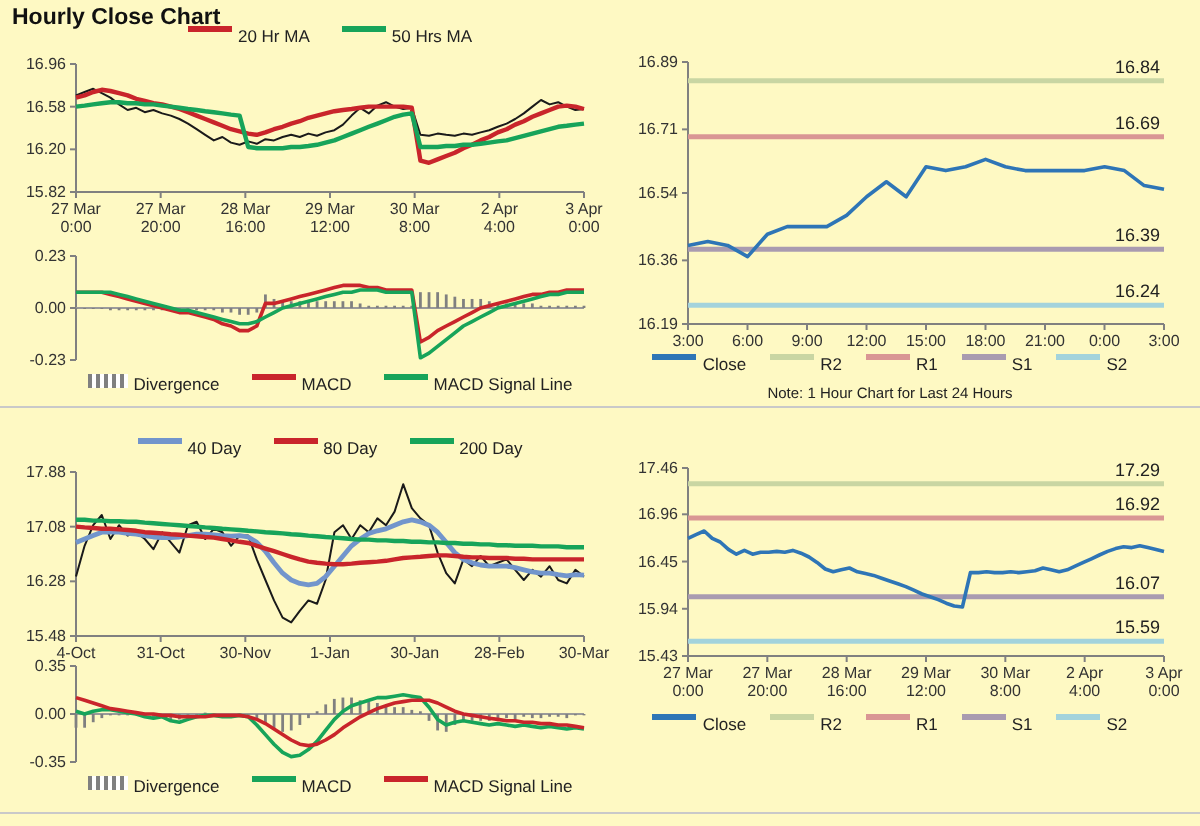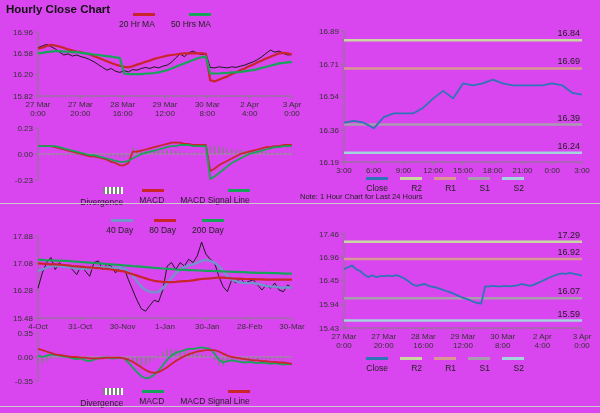--- a/index.html
+++ b/index.html
@@ -1,22 +1,22 @@
 <!DOCTYPE html>
 <html><head>
 <meta charset="utf-8">
 <style>
   html,body{margin:0;padding:0;background:#fff;font-family:"Liberation Sans",sans-serif;}
-  .canvas{position:relative;width:600px;height:413px;background:#d946ef;overflow:hidden;}
+  .canvas{position:relative;width:600px;height:413px;background:#fef9c3;overflow:hidden;}
   .title{position:absolute;font-weight:bold;font-size:11.5px;color:#111;white-space:nowrap;}
   .legend{position:absolute;display:flex;justify-content:center;align-items:center;gap:16px;font-size:8.5px;color:#222;white-space:nowrap;}
-  .li{display:flex;align-items:flex-end;gap:3px;flex-direction:column;}
+  .li{display:flex;align-items:flex-start;gap:3px;}
   .sw{display:inline-block;width:22px;height:3px;}
   .sw.striped{height:7px;width:20px;}
-  .note{position:absolute;font-size:7.5px;color:#222;text-align:left;white-space:nowrap;}
+  .note{position:absolute;font-size:7.5px;color:#222;text-align:center;white-space:nowrap;}
   .sep{position:absolute;left:0;width:600px;height:1px;background:#c9c9c9;}
   svg{position:absolute;overflow:visible;}
   svg text{font-family:"Liberation Sans",sans-serif;}
 </style>
 </head>
 <body>
 
 <div class="canvas">
 
   <div class="title" style="left:6px;top:3px">Hourly Close Chart</div>

